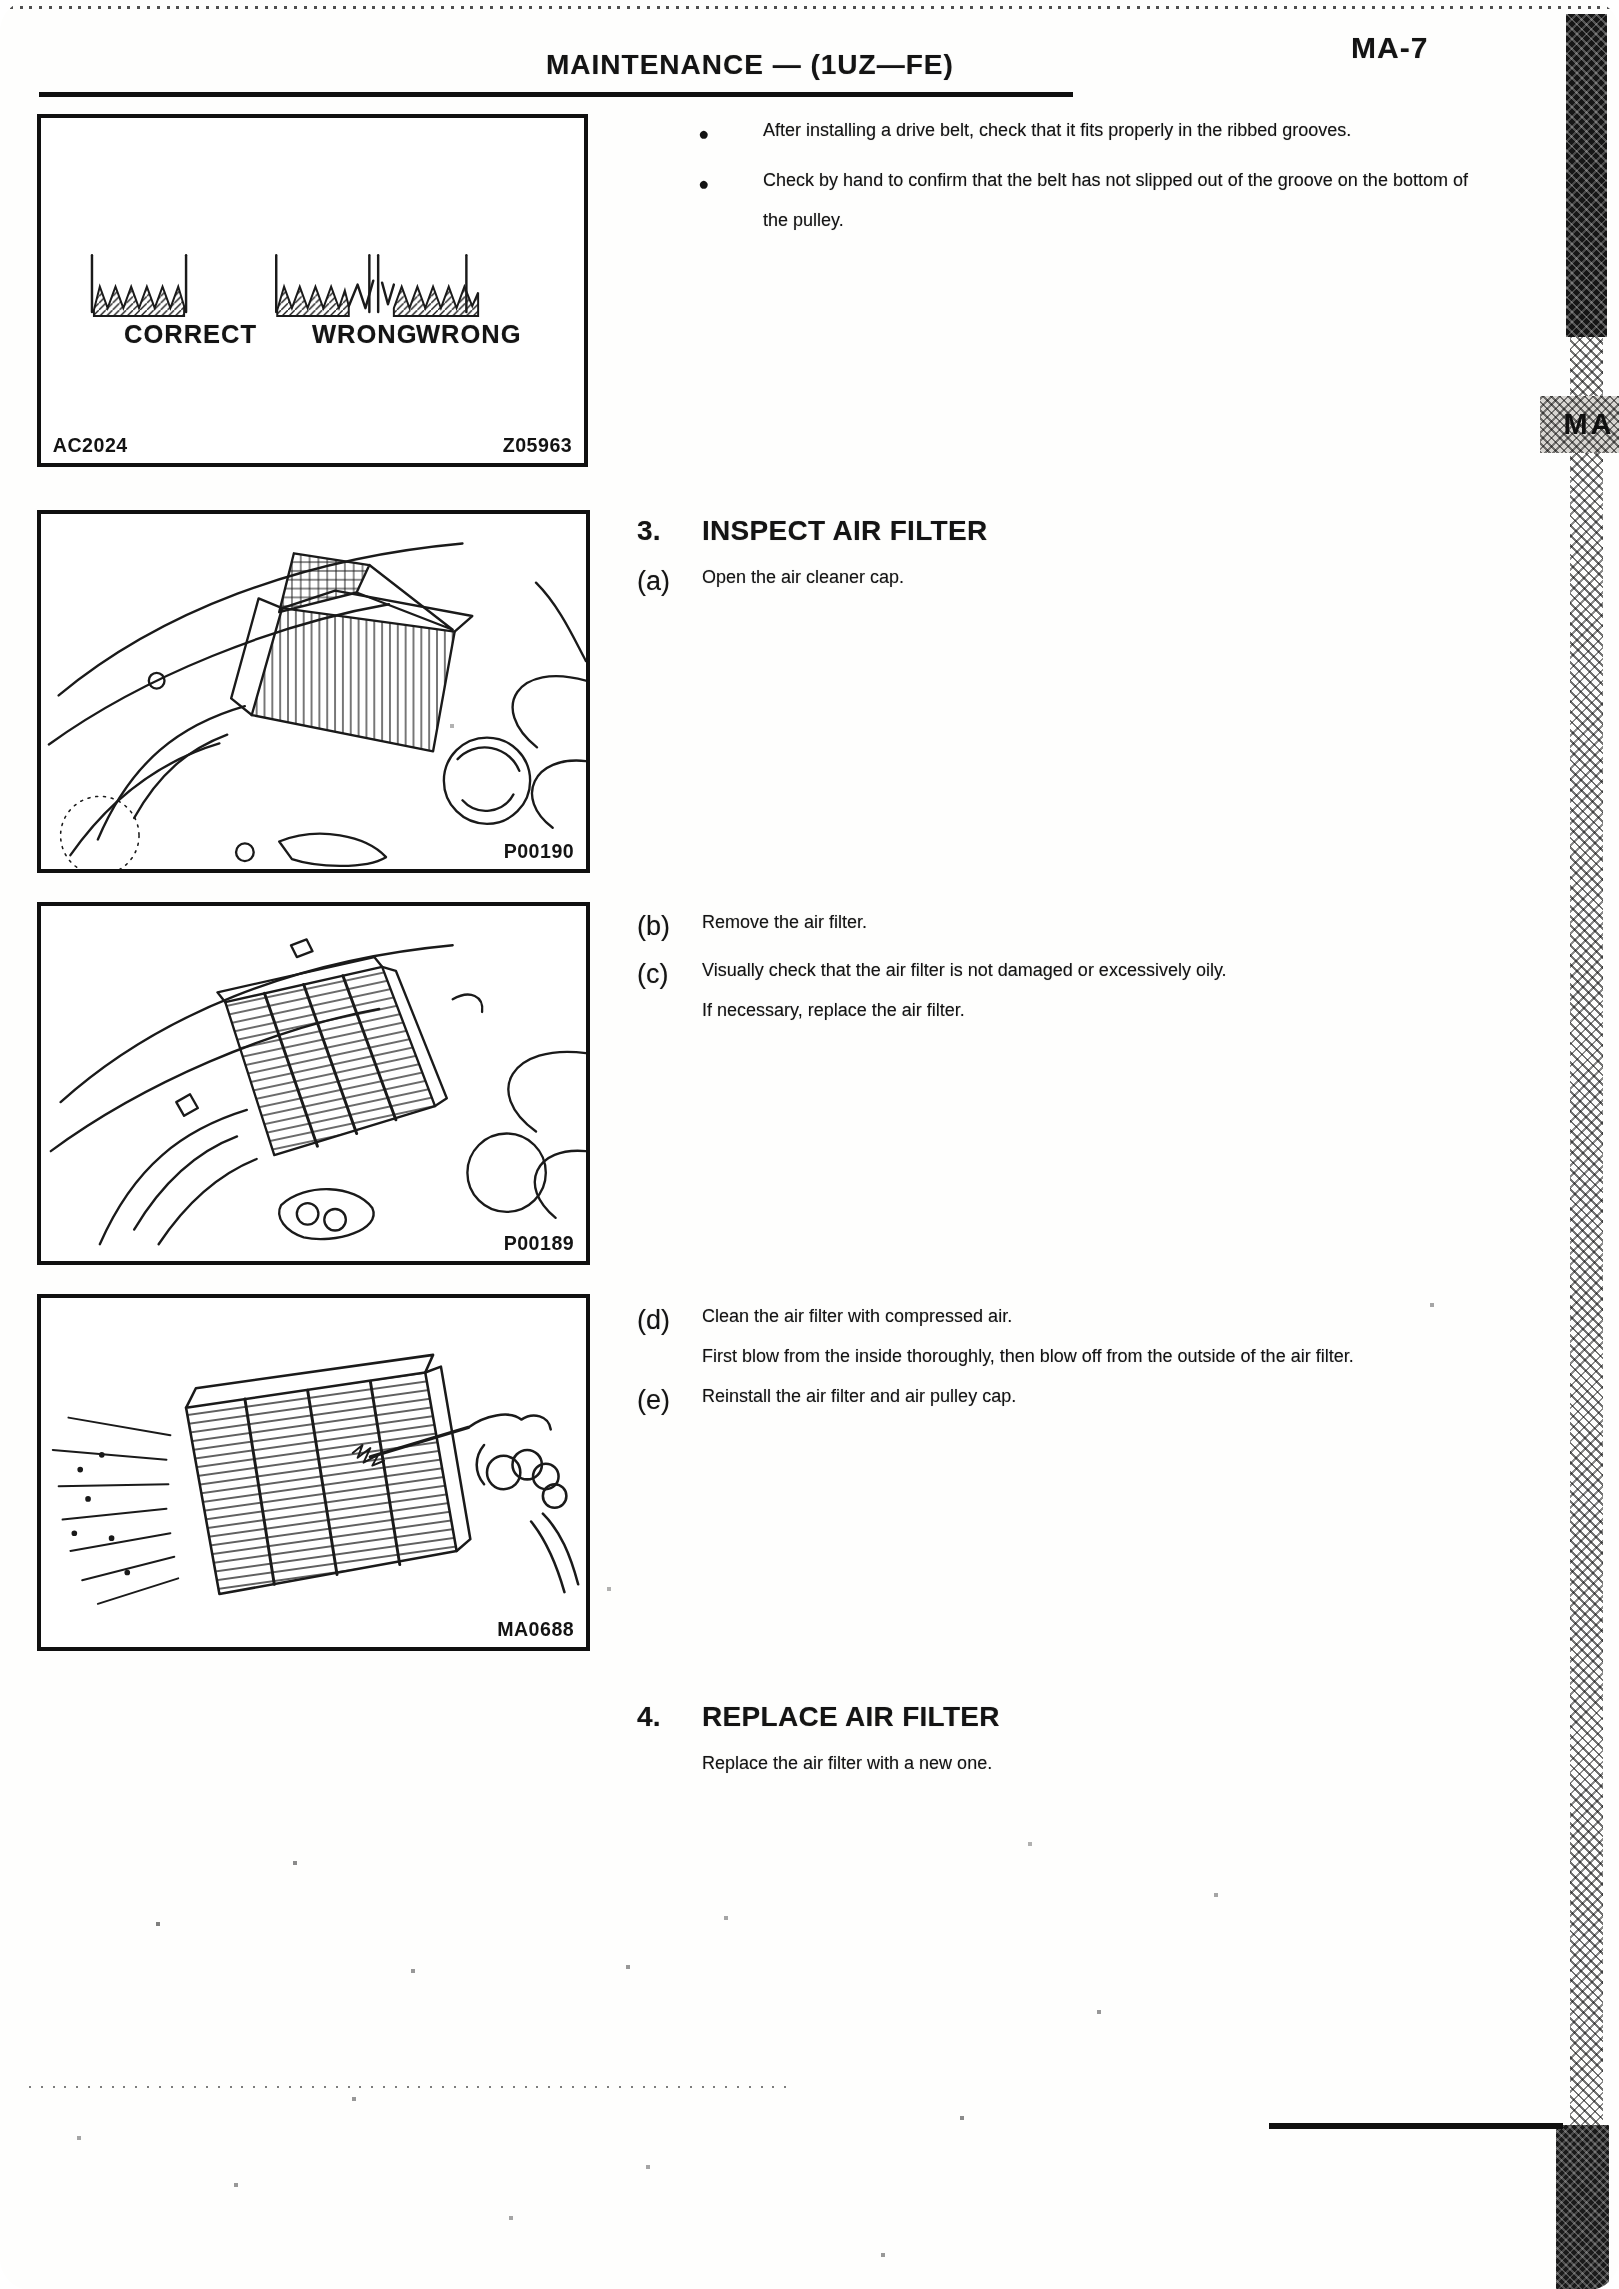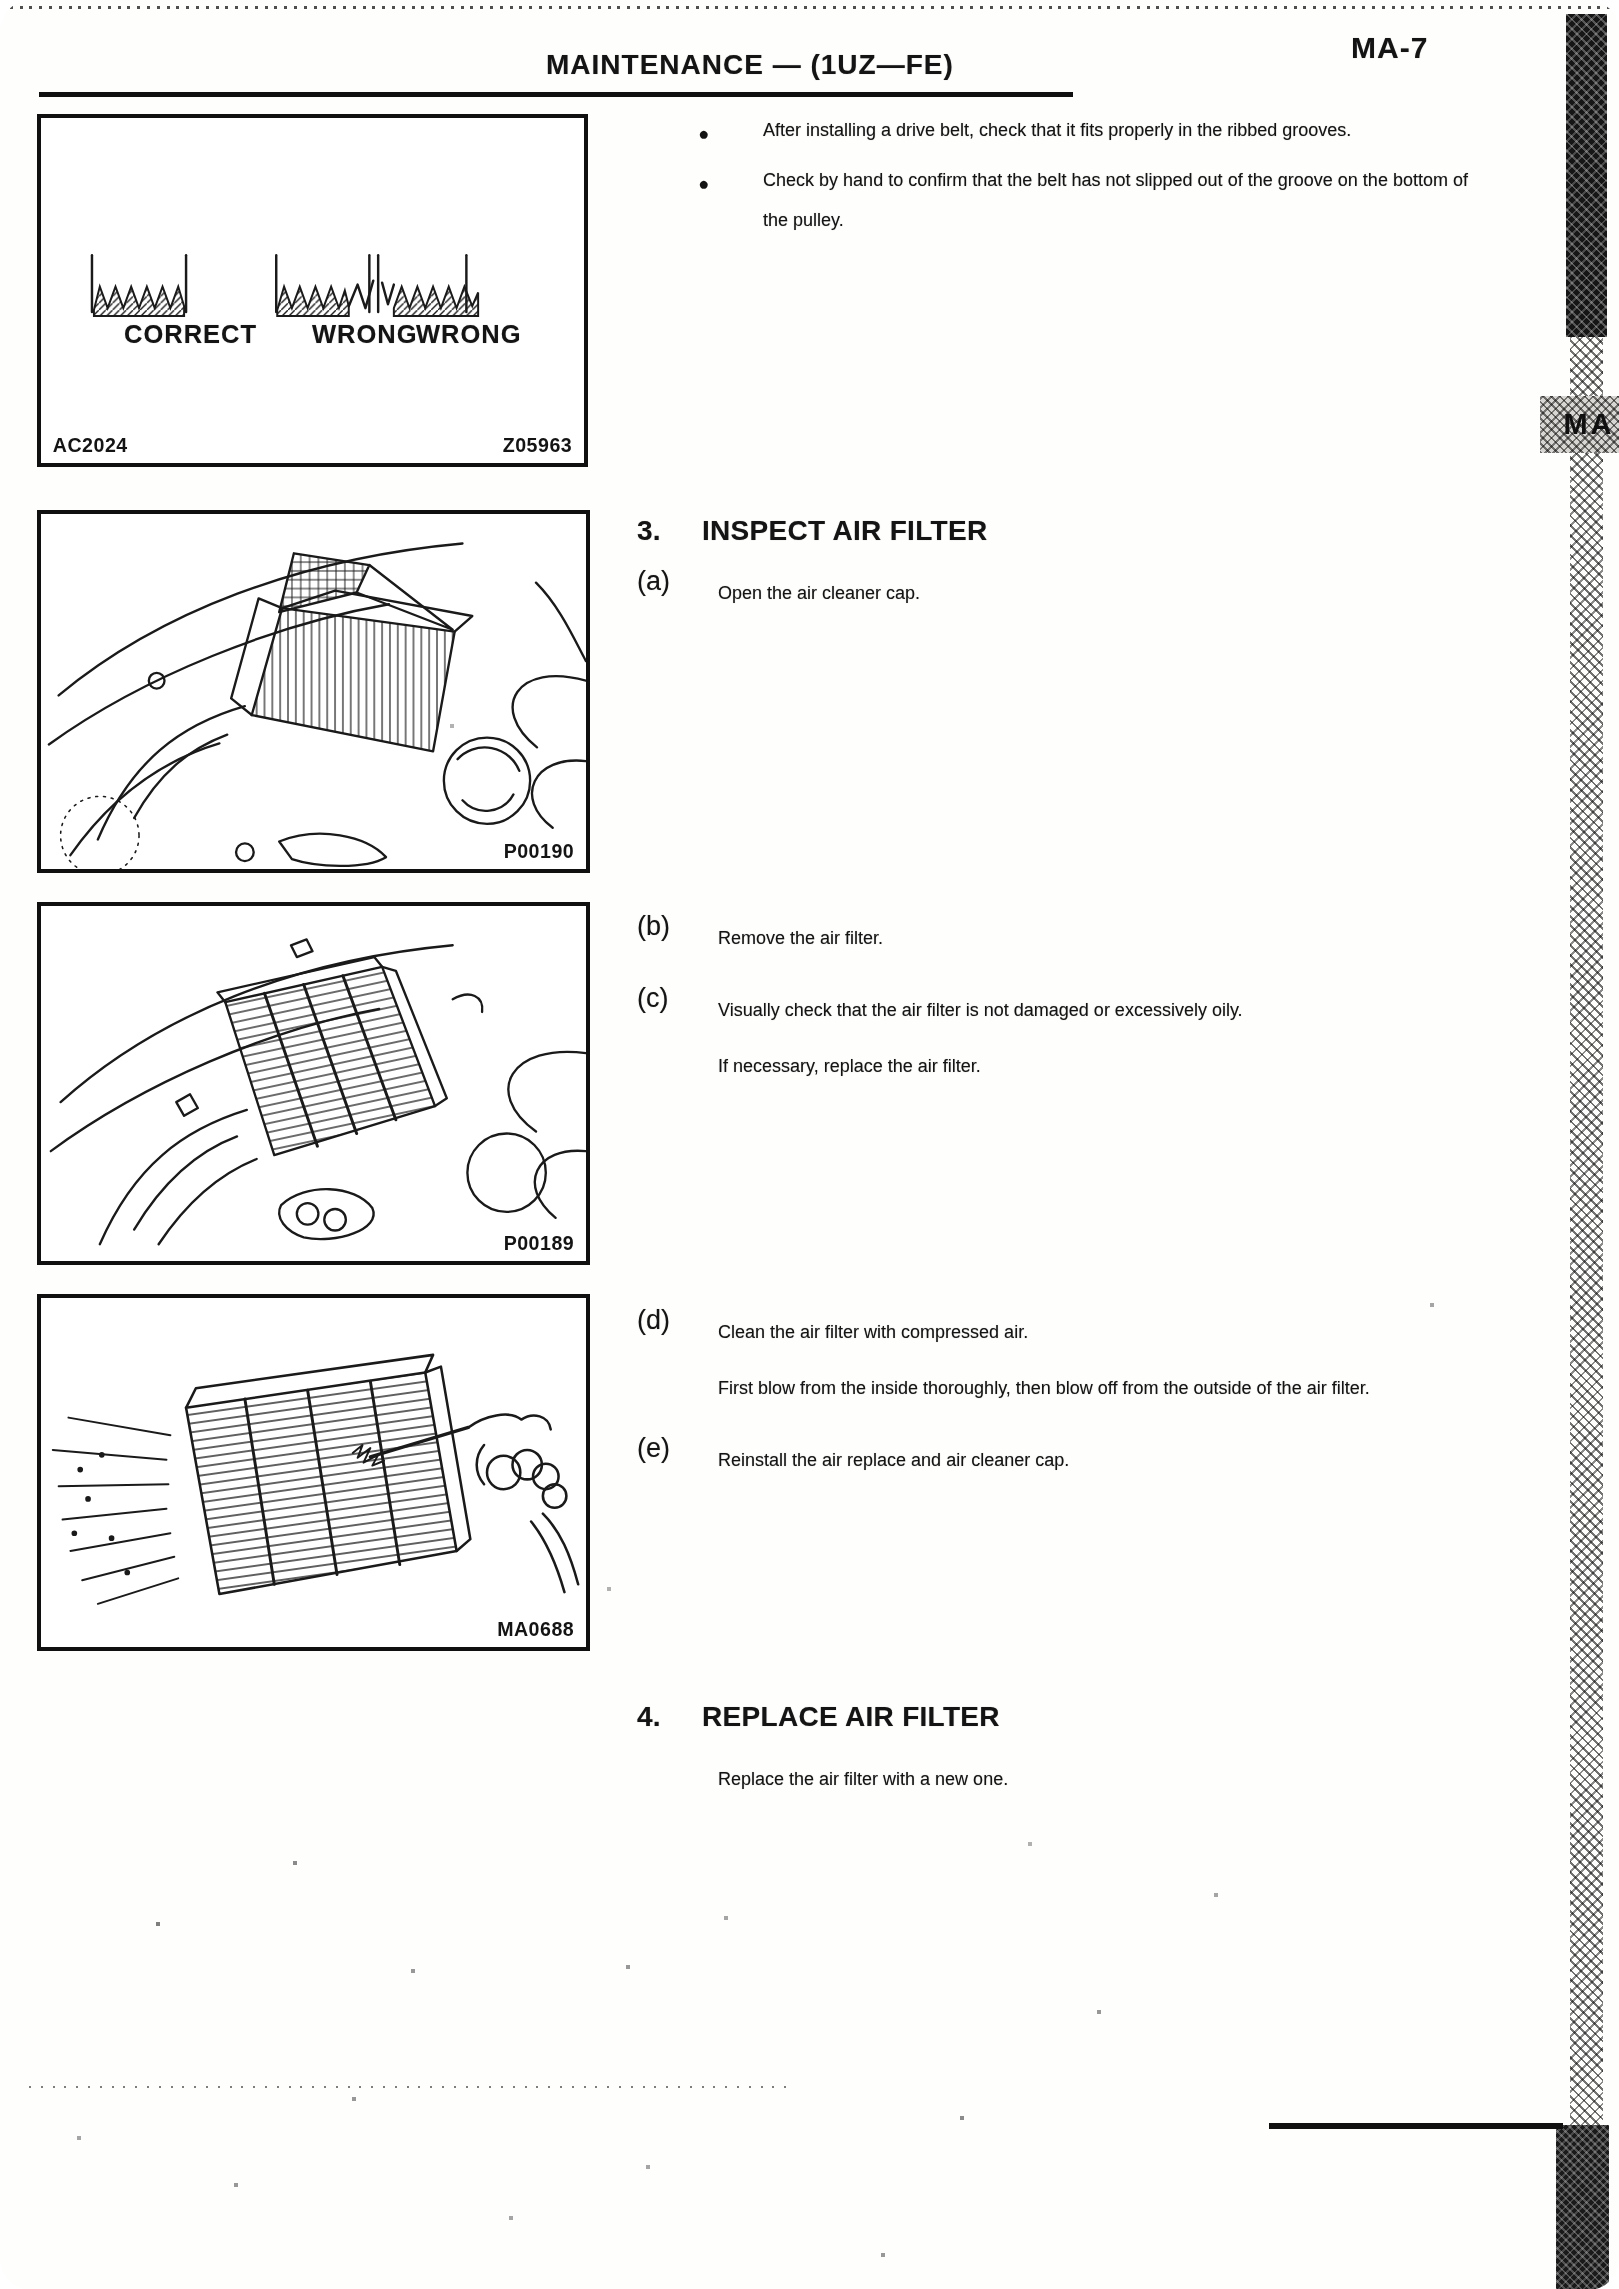--- a/index.html
+++ b/index.html
@@ -89,21 +89,21 @@
   .bullet-glyph{font-size:18.6px;line-height:48px;}
   .bullet-text,.step-text{
     font-size:18px;line-height:40px;text-align:justify;
   }
   .sec{position:absolute;left:637px;width:833px;}
   .sec-head{display:grid;grid-template-columns:65px 1fr;}
   .sec-num,.sec-title{font-size:28px;font-weight:700;line-height:45px;letter-spacing:0.3px;}
   .steps{margin-top:3.9px;}
   .step{display:grid;grid-template-columns:65px 1fr;}
   .step-label{font-size:27px;line-height:48px;}
-  .step-text p{margin:16px;}
+  .step-text p{margin:0;}
   .step-text p + p{text-align:left;}
   
   .specks{
     position:absolute;left:0;top:0;width:2px;height:2px;background:transparent;
     box-shadow:
       157px 1923px 0 1px rgba(0,0,0,.5), 412px 1970px 0 1px rgba(0,0,0,.4),
       294px 1862px 0 1px rgba(0,0,0,.45), 627px 1966px 0 1px rgba(0,0,0,.4),
       725px 1917px 0 1px rgba(0,0,0,.35), 961px 2117px 0 1px rgba(0,0,0,.45),
       235px 2184px 0 1px rgba(0,0,0,.4), 510px 2217px 0 1px rgba(0,0,0,.35),
       882px 2254px 0 1px rgba(0,0,0,.4), 1215px 1894px 0 1px rgba(0,0,0,.35),
@@ -336,21 +336,21 @@
     <div class="step">
       <div class="step-label txt">(d)</div>
       <div class="step-text txt">
         <p>Clean the air filter with compressed air.</p>
         <p>First blow from the inside thoroughly, then blow off from the outside of the air filter.</p>
       </div>
     </div>
     <div class="step">
       <div class="step-label txt">(e)</div>
       <div class="step-text txt">
-          <p>Reinstall the air replace and air cleaner cap.</p>
+          <p>Reinstall the air filter and air pulley cap.</p>
         </div>
     </div>
   </div>
 
   <div class="sec" style="top:1694px;">
     <div class="sec-head">
       <div class="sec-num txt">4.</div>
       <div class="sec-title txt">REPLACE AIR FILTER</div>
     </div>
     <div class="steps">

